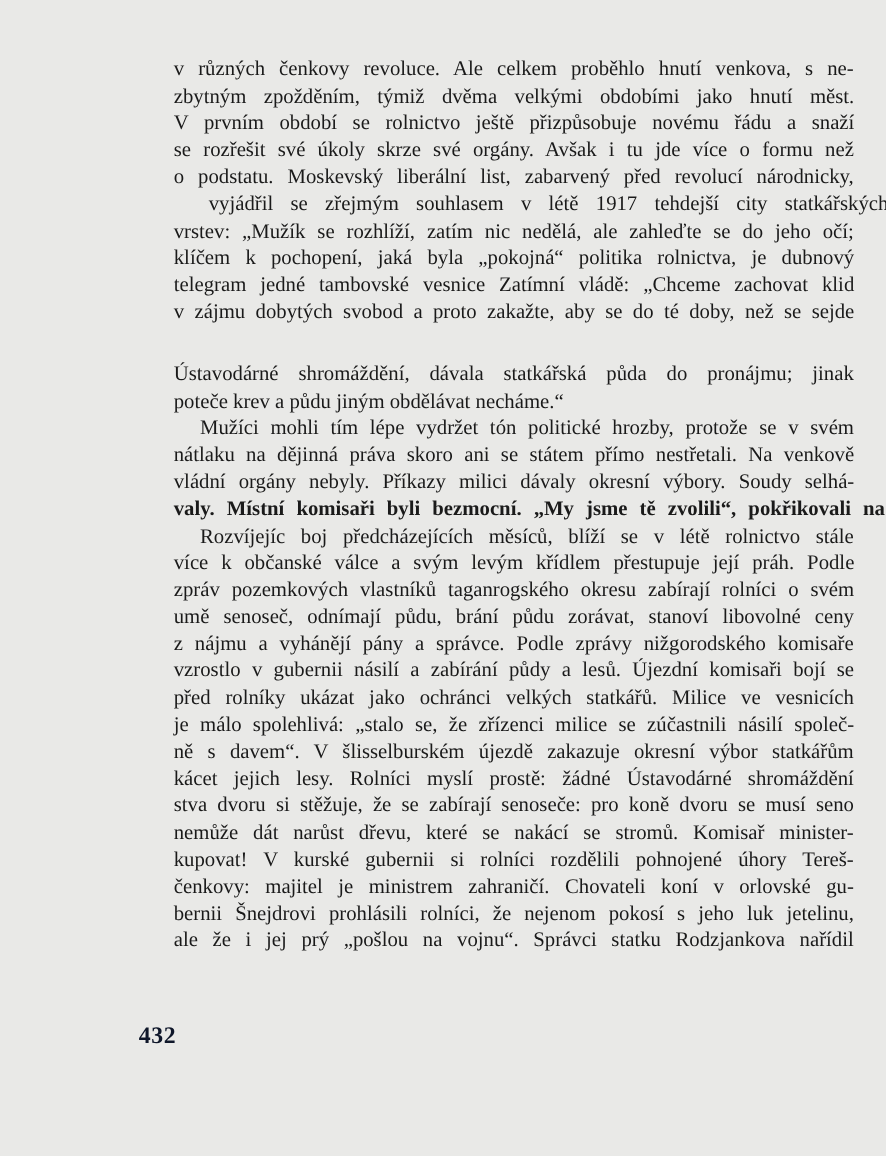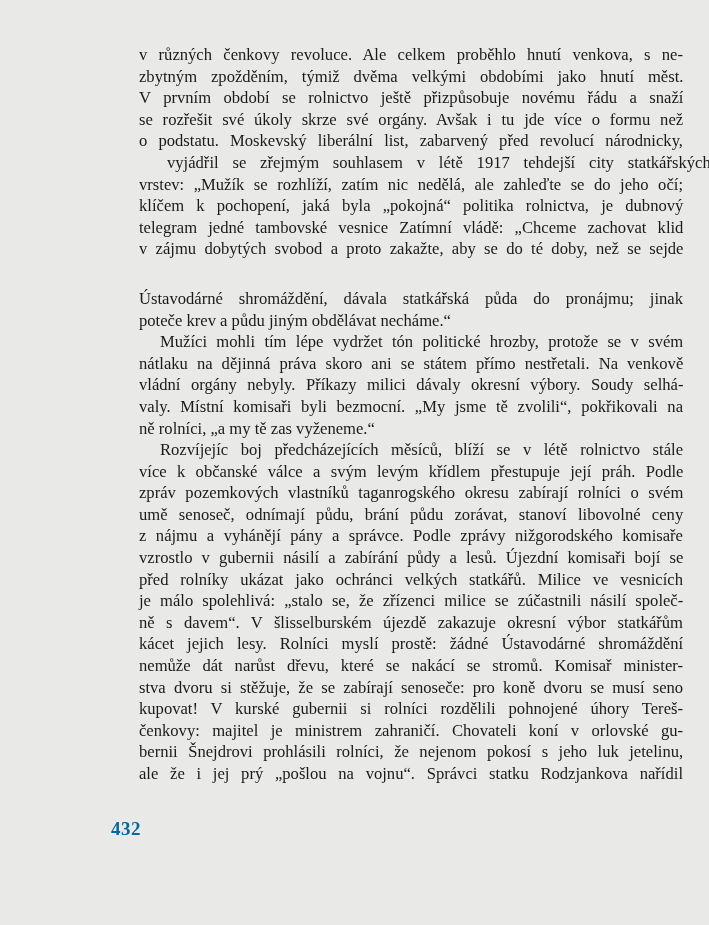--- a/index.html
+++ b/index.html
@@ -26,21 +26,21 @@
     .line { display: block; white-space: nowrap; text-align: justify; text-align-last: justify; }
     .line.last { text-align-last: left; }
     .indent { padding-left: 21px; }
     .folio {
       position: absolute;
       left: 111px; top: 818px;
       font-family: "Liberation Serif", "DejaVu Serif", serif;
       font-weight: bold;
       font-size: 19px;
       letter-spacing: 0.5px;
-      color: #0369a1;
+      color: #0f172a;
     }
   </style>
 </head>
 <body>
 
 <div class="page">
   <div class="para">
     <span class="line" style="white-space: nowrap; display: block; word-spacing: 6.6px;">v různých čenkovy revoluce. Ale celkem proběhlo hnutí venkova, s ne-</span>
     <span class="line" style="white-space: nowrap; display: block; word-spacing: 9.75px;">zbytným zpožděním, týmiž dvěma velkými obdobími jako hnutí měst.</span>
     <span class="line" style="white-space: nowrap; display: block; word-spacing: 8.3px;">V prvním období se rolnictvo ještě přizpůsobuje novému řádu a snaží</span>
@@ -51,36 +51,35 @@
     <span class="line" style="white-space: nowrap; display: block; word-spacing: 8px;">klíčem k pochopení, jaká byla „pokojná“ politika rolnictva, je dubnový</span>
     <span class="line" style="white-space: nowrap; display: block; word-spacing: 7px;">telegram jedné tambovské vesnice Zatímní vládě: „Chceme zachovat klid</span>
     <span class="line" style="white-space: nowrap; display: block; word-spacing: 4.14286px;">v zájmu dobytých svobod a proto zakažte, aby se do té doby, než se sejde</span>
     <span class="line" style="white-space: nowrap; display: block; word-spacing: 11.7143px; margin-top: 28px;">Ústavodárné shromáždění, dávala statkářská půda do pronájmu; jinak</span>
     <span class="line last" style="white-space: nowrap;">poteče krev a půdu jiným obdělávat necháme.“</span>
   </div>
   <div class="para">
     <span class="line indent" style="white-space: nowrap; display: block; word-spacing: 5.18182px;">Mužíci mohli tím lépe vydržet tón politické hrozby, protože se v svém</span>
     <span class="line" style="white-space: nowrap; display: block; word-spacing: 4.90909px;">nátlaku na dějinná práva skoro ani se státem přímo nestřetali. Na venkově</span>
     <span class="line" style="white-space: nowrap; display: block; word-spacing: 6.33333px;">vládní orgány nebyly. Příkazy milici dávaly okresní výbory. Soudy selhá-</span>
-    <span class="line" style="white-space: nowrap; display: block; word-spacing: 5.5px;">valy. Místní komisaři byli bezmocní. „My jsme tě zvolili“, pokřikovali na</span>
-    <span class="line last" style="white-space: nowrap;">ně rolníci, „a my tě zas vyženeme.“</span>
+    <span class="line" style="white-space: nowrap; display: block; word-spacing: 5.5px; font-weight: bold;">valy. Místní komisaři byli bezmocní. „My jsme tě zvolili“, pokřikovali na</span>
   </div>
   <div class="para">
     <span class="line indent" style="white-space: nowrap; display: block; word-spacing: 8.33333px;">Rozvíjejíc boj předcházejících měsíců, blíží se v létě rolnictvo stále</span>
     <span class="line" style="white-space: nowrap; display: block; word-spacing: 6.18182px;">více k občanské válce a svým levým křídlem přestupuje její práh. Podle</span>
     <span class="line" style="white-space: nowrap; display: block; word-spacing: 5.375px;">zpráv pozemkových vlastníků taganrogského okresu zabírají rolníci o svém</span>
     <span class="line" style="white-space: nowrap; display: block; word-spacing: 7.11111px;">umě senoseč, odnímají půdu, brání půdu zorávat, stanoví libovolné ceny</span>
     <span class="line" style="white-space: nowrap; display: block; word-spacing: 5.3px;">z nájmu a vyhánějí pány a správce. Podle zprávy nižgorodského komisaře</span>
     <span class="line" style="white-space: nowrap; display: block; word-spacing: 4.91667px;">vzrostlo v gubernii násilí a zabírání půdy a lesů. Újezdní komisaři bojí se</span>
     <span class="line" style="white-space: nowrap; display: block; word-spacing: 7.66667px;">před rolníky ukázat jako ochránci velkých statkářů. Milice ve vesnicích</span>
     <span class="line" style="white-space: nowrap; display: block; word-spacing: 4.90909px;">je málo spolehlivá: „stalo se, že zřízenci milice se zúčastnili násilí společ-</span>
     <span class="line" style="white-space: nowrap; display: block; word-spacing: 7.22222px;">ně s davem“. V šlisselburském újezdě zakazuje okresní výbor statkářům</span>
     <span class="line" style="white-space: nowrap; display: block; word-spacing: 8.875px;">kácet jejich lesy. Rolníci myslí prostě: žádné Ústavodárné shromáždění</span>
+    <span class="line" style="white-space: nowrap; display: block; word-spacing: 4px;">stva dvoru si stěžuje, že se zabírají senoseče: pro koně dvoru se musí seno</span>
     <span class="line" style="white-space: nowrap; display: block; word-spacing: 7.7px;">nemůže dát narůst dřevu, které se nakácí se stromů. Komisař minister-</span>
-    <span class="line" style="white-space: nowrap; display: block; word-spacing: 4px;">stva dvoru si stěžuje, že se zabírají senoseče: pro koně dvoru se musí seno</span>
     <span class="line" style="white-space: nowrap; display: block; word-spacing: 8.66667px;">kupovat! V kurské gubernii si rolníci rozdělili pohnojené úhory Tereš-</span>
     <span class="line" style="white-space: nowrap; display: block; word-spacing: 8.22222px;">čenkovy: majitel je ministrem zahraničí. Chovateli koní v orlovské gu-</span>
     <span class="line" style="white-space: nowrap; display: block; word-spacing: 6.3px;">bernii Šnejdrovi prohlásili rolníci, že nejenom pokosí s jeho luk jetelinu,</span>
     <span class="line" style="white-space: nowrap; display: block; word-spacing: 7.54545px;">ale že i jej prý „pošlou na vojnu“. Správci statku Rodzjankova nařídil</span>
   </div>
 </div>
 
 <div class="folio">432</div>
 
 </body></html>

